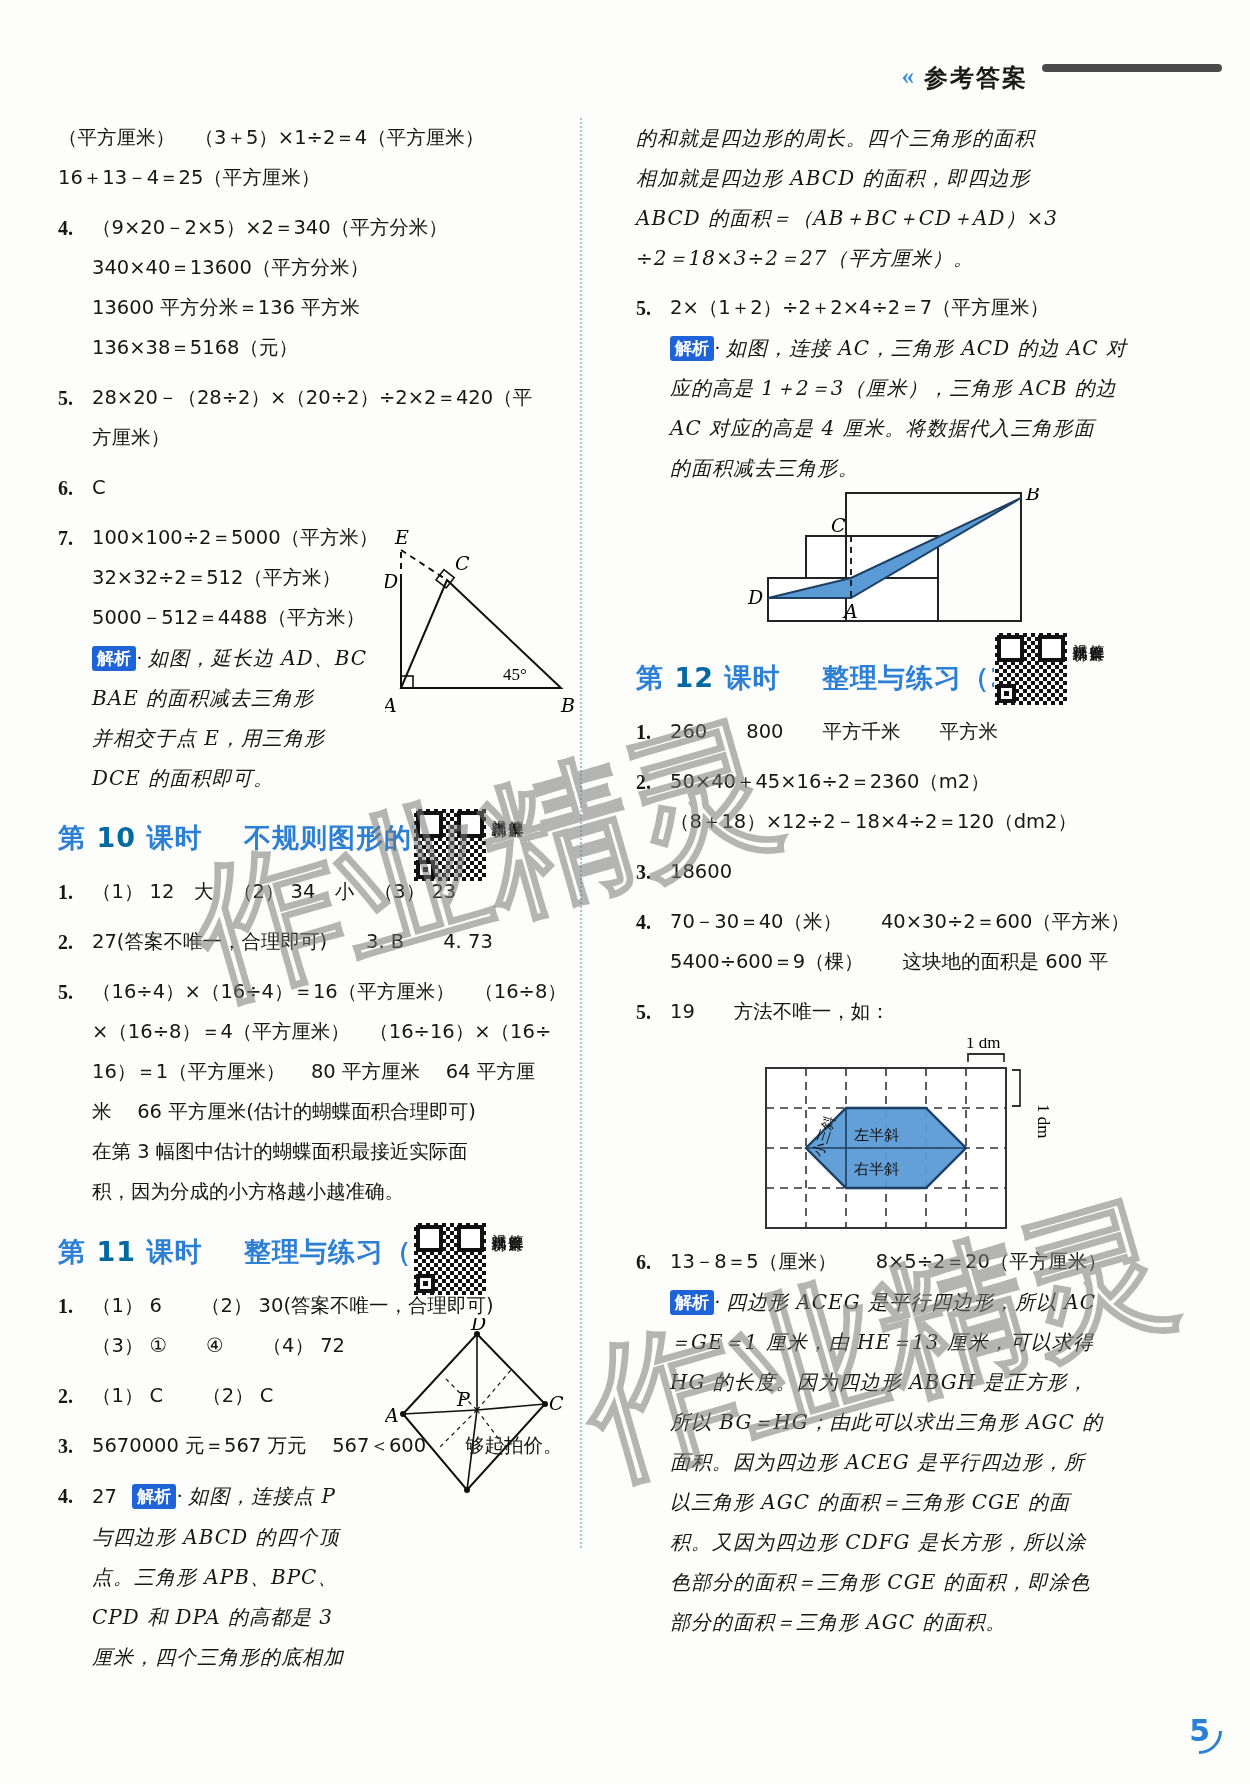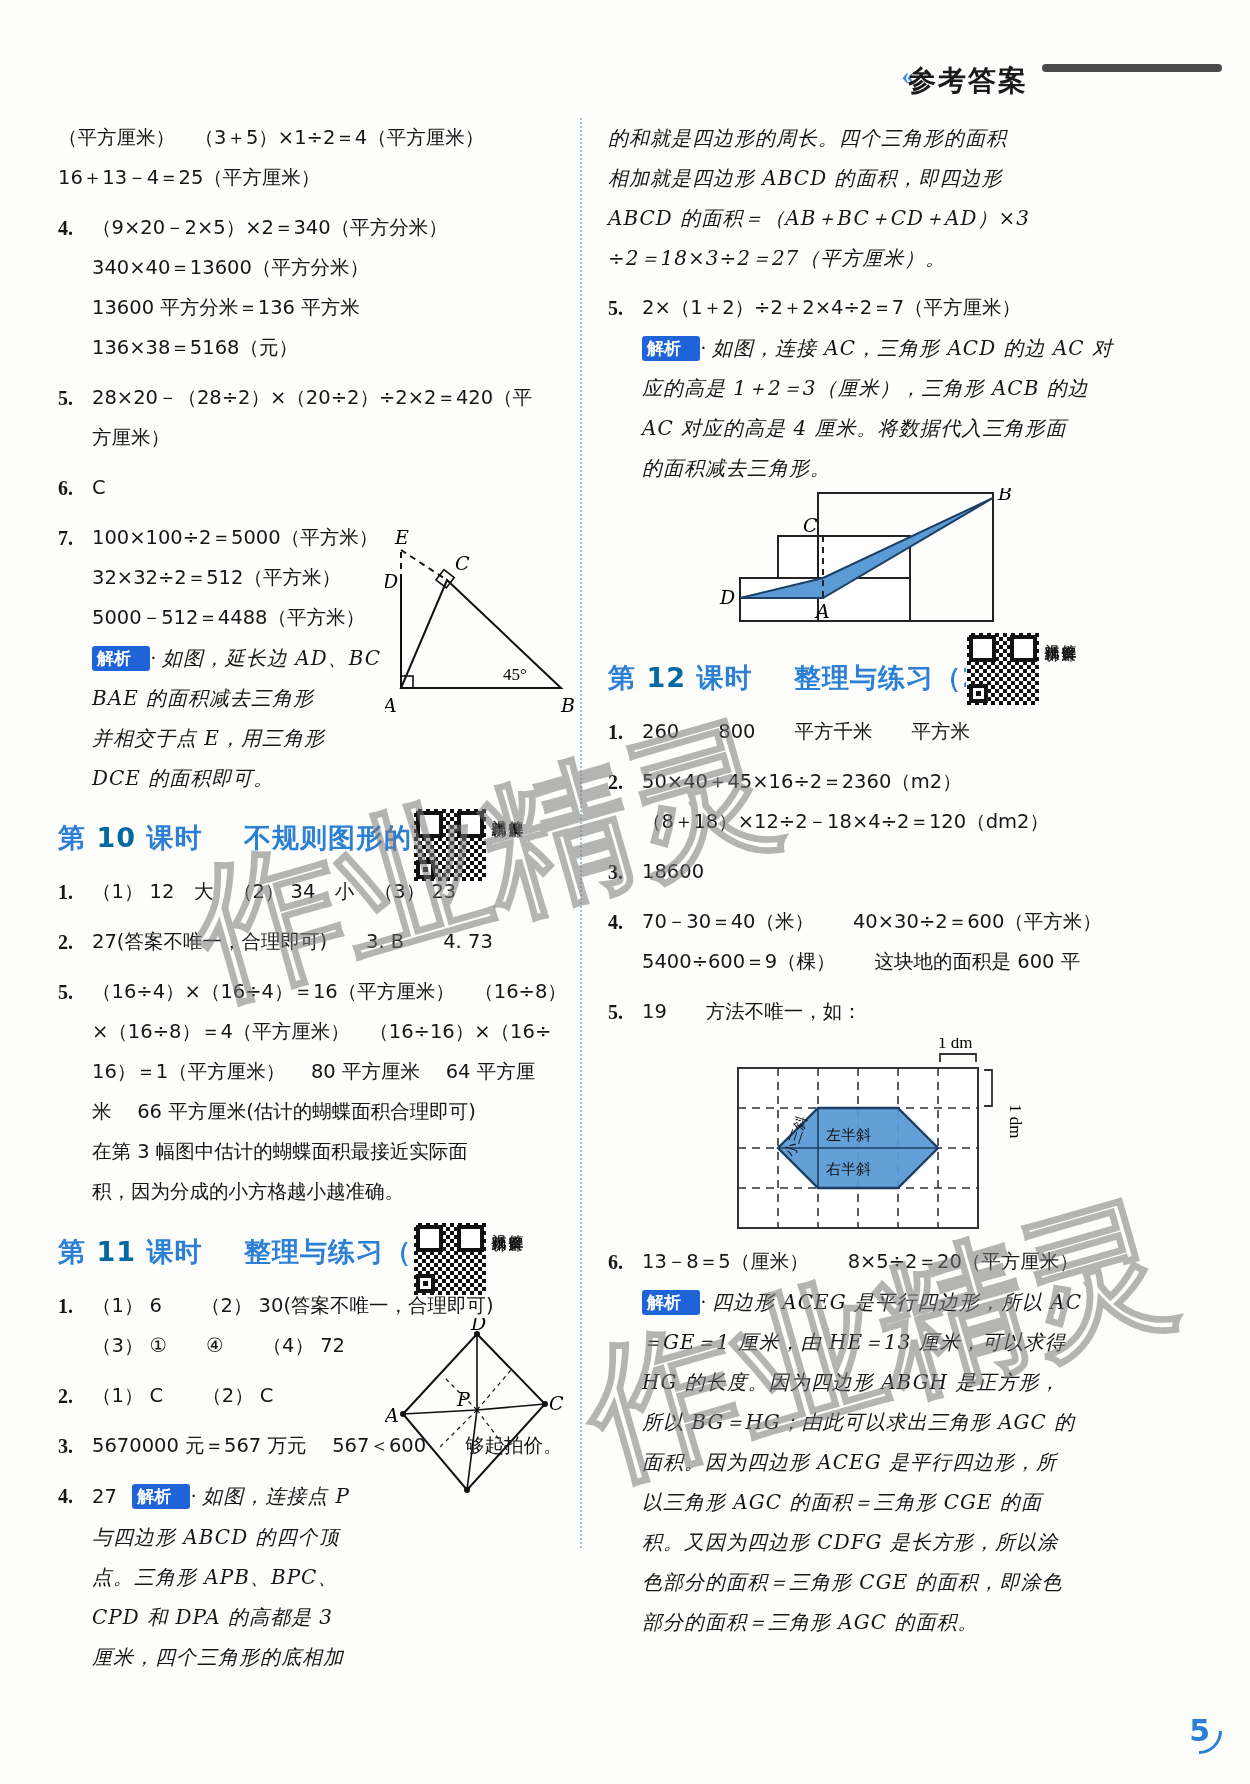--- a/index.html
+++ b/index.html
@@ -20,39 +20,39 @@
     height: 46px;
   }
   .header-rule {
     position: absolute; top: 26px; right: 28px;
     width: 180px; height: 8px;
     background: #4a4a4a; border-radius: 4px;
   }
   .header-label {
     position: absolute; top: 24px; right: 222px;
     font-family: "Liberation Sans", sans-serif;
-    font-size: 28px; font-weight: bold; color: #1a1a1a;
+    font-size: 24px; font-weight: bold; color: #1a1a1a;
     letter-spacing: 2px;
     white-space: nowrap;
   }
   .chev {
     position: absolute; top: 24px; right: 340px;
     color: #3d8de0; font-size: 25px; font-weight: bold;
     letter-spacing: -4px;
   }
   
   .col {
     position: absolute; top: 108px;
     width: 505px;
     font-size: 20.5px;
     line-height: 40px;
     color: #161616;
   }
   .col-left  { left: 58px; }
-  .col-right { left: 608px; }
+  .col-right { left: 636px; }
   .divider {
     position: absolute; left: 580px; top: 118px;
     width: 0; height: 1430px;
     border-left: 2px dotted #9fc4dd;
   }
   
   .item { display: flex; margin-top: 10px; }
   .num {
     width: 34px; flex: 0 0 34px;
     font-weight: bold; font-size: 20px;
@@ -62,21 +62,21 @@
   .body-txt { flex: 1 1 auto; }
   .line { display: block; white-space: nowrap; }
   .han { font-family: "DejaVu Sans", sans-serif; font-size: 19.5px; }
 
   
   .jx {
     display: inline-block;
     background: #1f63d8; color: #fff;
     font-family: "DejaVu Sans", sans-serif;
     font-size: 17px; font-weight: bold;
-    padding: 1px 19px 2px 5px;
+    padding: 1px 5px 2px 5px;
     border-radius: 3px;
     line-height: 22px;
     vertical-align: 1px;
   }
   .jx-dot { color: #111; }
   .jiexi-body {
     font-family: "DejaVu Serif", serif;
     font-style: italic;
     font-size: 20px;
     letter-spacing: 1px;

